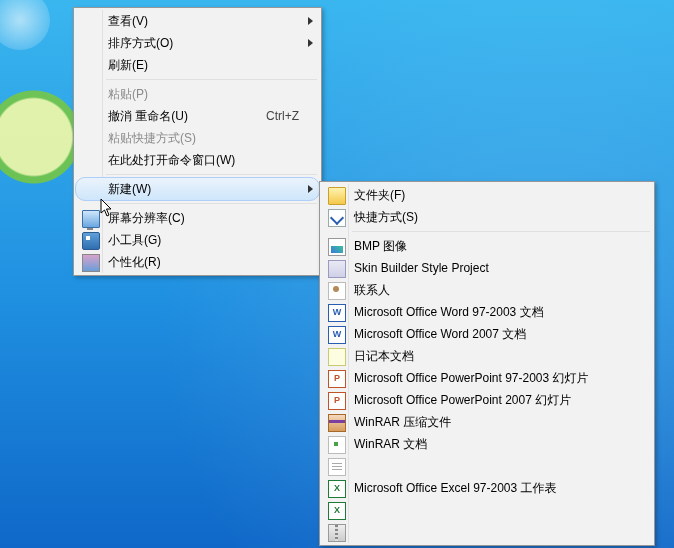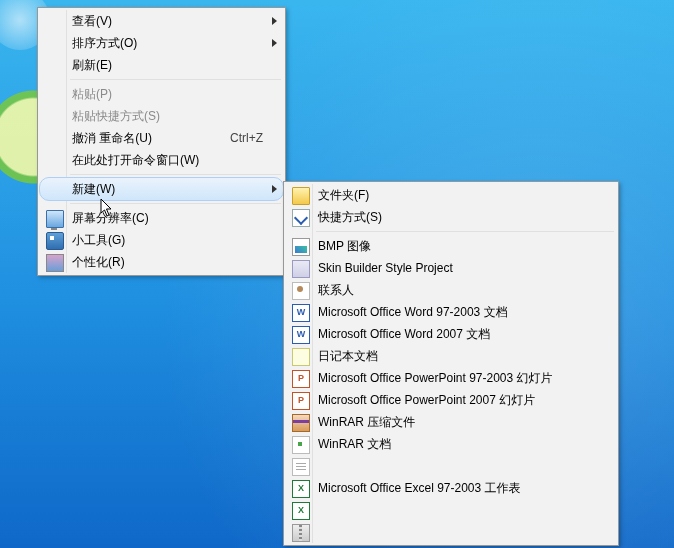--- a/index.html
+++ b/index.html
@@ -3,21 +3,21 @@
 <meta charset="utf-8">
 <style>
   html,body{margin:0;padding:0;width:674px;height:548px;overflow:hidden;font-family:"Microsoft YaHei","Segoe UI",Tahoma,sans-serif;font-size:12px;}
   .desktop{position:relative;width:674px;height:548px;
     background:
       radial-gradient(circle at 5% 25%, rgba(255,255,160,0.85) 0px, rgba(255,255,160,0.85) 38px, rgba(120,200,60,0.85) 40px, rgba(120,200,60,0.85) 46px, rgba(255,255,255,0) 47px),
       radial-gradient(circle at 80% 60%, rgba(255,255,255,0.15), rgba(255,255,255,0) 60%),
       linear-gradient(180deg,#3ab6ef 0%, #1f8fe0 55%, #0f68c8 100%);
   }
   .flare{position:absolute;border-radius:50%;background:radial-gradient(circle,#fff,rgba(255,255,255,0));opacity:.6}
-  .menu{position:absolute;background:#f2f2f2;border:1px solid #979797;box-shadow:2px 2px 4px rgba(0,0,0,0.25);padding:2px;}
+  .menu{position:absolute;background:#f2f2f2;border:1px solid #979797;box-shadow:2px 2px 4px rgba(0,0,0,0.25);padding:2px;margin-left:36px;}
   .menu .gutter{position:absolute;left:2px;top:2px;bottom:2px;width:26px;background:#f2f2f2;border-right:1px solid #e0e0e0}
   .item{position:relative;display:flex;align-items:center;height:22px;padding-left:32px;padding-right:20px;white-space:nowrap;cursor:default}
   .item.disabled{color:#8a8a8a}
   .item .lbl{flex:1}
   .item .accel{color:#444;padding-left:18px}
   .item .arrow{position:absolute;right:6px;top:50%;transform:translateY(-50%);width:0;height:0;border-top:4px solid transparent;border-bottom:4px solid transparent;border-left:5px solid #333}
   .item.hl{background:linear-gradient(#eaf3fc,#cfe6fb);border:1px solid #aecff7;border-radius:10px;margin:-1px;height:22px}
   .sep{height:1px;margin:3px 2px 3px 30px;background:#e0e0e0}
   .ico{position:absolute;left:6px;top:3px;width:16px;height:16px}
   
@@ -64,26 +64,26 @@
           <span class="lbl">排序方式(O)</span>
           <span class="arrow"></span>
         </div>
         <div class="item">
           <span class="lbl">刷新(E)</span>
         </div>
         <div class="sep"></div>
         <div class="item disabled">
           <span class="lbl">粘贴(P)</span>
         </div>
-        <div class="item disabled">
-          <span class="lbl">粘贴快捷方式(S)</span>
-        </div>
         <div class="item">
           <span class="lbl">撤消 重命名(U)</span>
           <span class="accel">Ctrl+Z</span>
+        </div>
+        <div class="item disabled">
+          <span class="lbl">粘贴快捷方式(S)</span>
         </div>
         <div class="item">
           <span class="lbl">在此处打开命令窗口(W)</span>
         </div>
         <div class="sep"></div>
         <div class="item hl">
           <span class="lbl">新建(W)</span>
           <span class="arrow"></span>
         </div>
         <div class="sep"></div>

